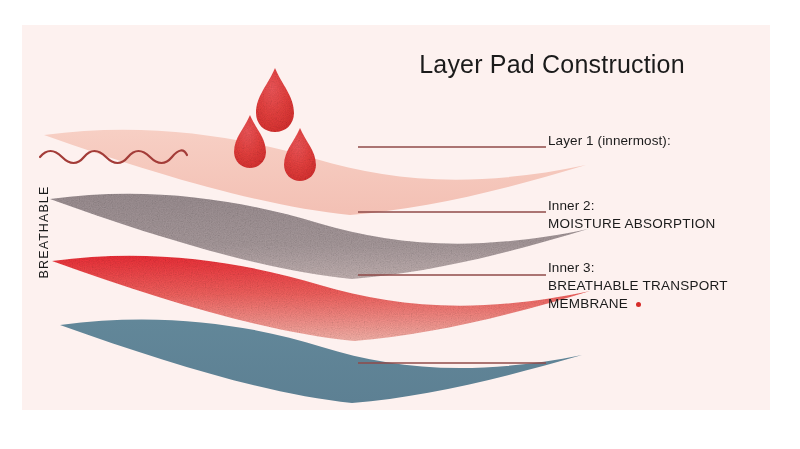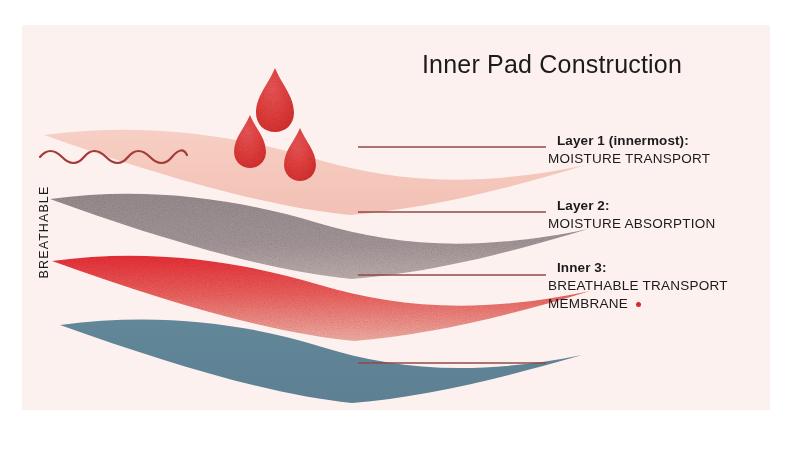--- a/index.html
+++ b/index.html
@@ -45,23 +45,22 @@
   }
   .label-block {
     position: absolute;
     left: 526px;
     font-size: 13.5px;
     line-height: 18px;
     color: #1b1b1b;
     white-space: nowrap;
   }
   .label-head {
-    font-weight: 700;
+    font-weight: 400;
     letter-spacing: 0.1px;
-    margin-left: 9px;
   }
   .label-sub {
     letter-spacing: 0.25px;
   }
   .label-sub-row {
     display: flex;
     align-items: center;
     gap: 2px;
   }
   #label-1 { top: 107px; }
@@ -158,31 +157,30 @@
       </g>
 
       <path d="M 18 132 Q 28 120 40 132 T 62 132 T 84 132 T 106 132 T 128 132 T 150 132 T 165 130" fill="none" stroke="#a33c38" stroke-width="2.2" stroke-linecap="round"></path>
 
       <line x1="336" y1="122" x2="524" y2="122" stroke="#8f4a48" stroke-width="1.4"></line>
       <line x1="336" y1="187" x2="524" y2="187" stroke="#8f4a48" stroke-width="1.4"></line>
       <line x1="336" y1="250" x2="524" y2="250" stroke="#8f4a48" stroke-width="1.4"></line>
       <line x1="336" y1="338" x2="524" y2="338" stroke="#8f4a48" stroke-width="1.4"></line>
     </svg>
 
-    <div class="title">Inner Pad Construction</div>
+    <div class="title">Layer Pad Construction</div>
 
     <div class="breathable-label">BREATHABLE</div>
 
     <div class="label-block" id="label-1">
       <div class="label-head">Layer 1 (innermost):</div>
-      <div class="label-sub">MOISTURE TRANSPORT</div>
     </div>
 
     <div class="label-block" id="label-2">
-      <div class="label-head">Layer 2:</div>
+      <div class="label-head">Inner 2:</div>
       <div class="label-sub">MOISTURE ABSORPTION</div>
     </div>
 
     <div class="label-block" id="label-3">
       <div class="label-head">Inner 3:</div>
       <div class="label-sub">BREATHABLE TRANSPORT</div>
       <div class="label-sub label-sub-row">
         <span>MEMBRANE</span>
         <span class="membrane-dot"></span>
       </div>

